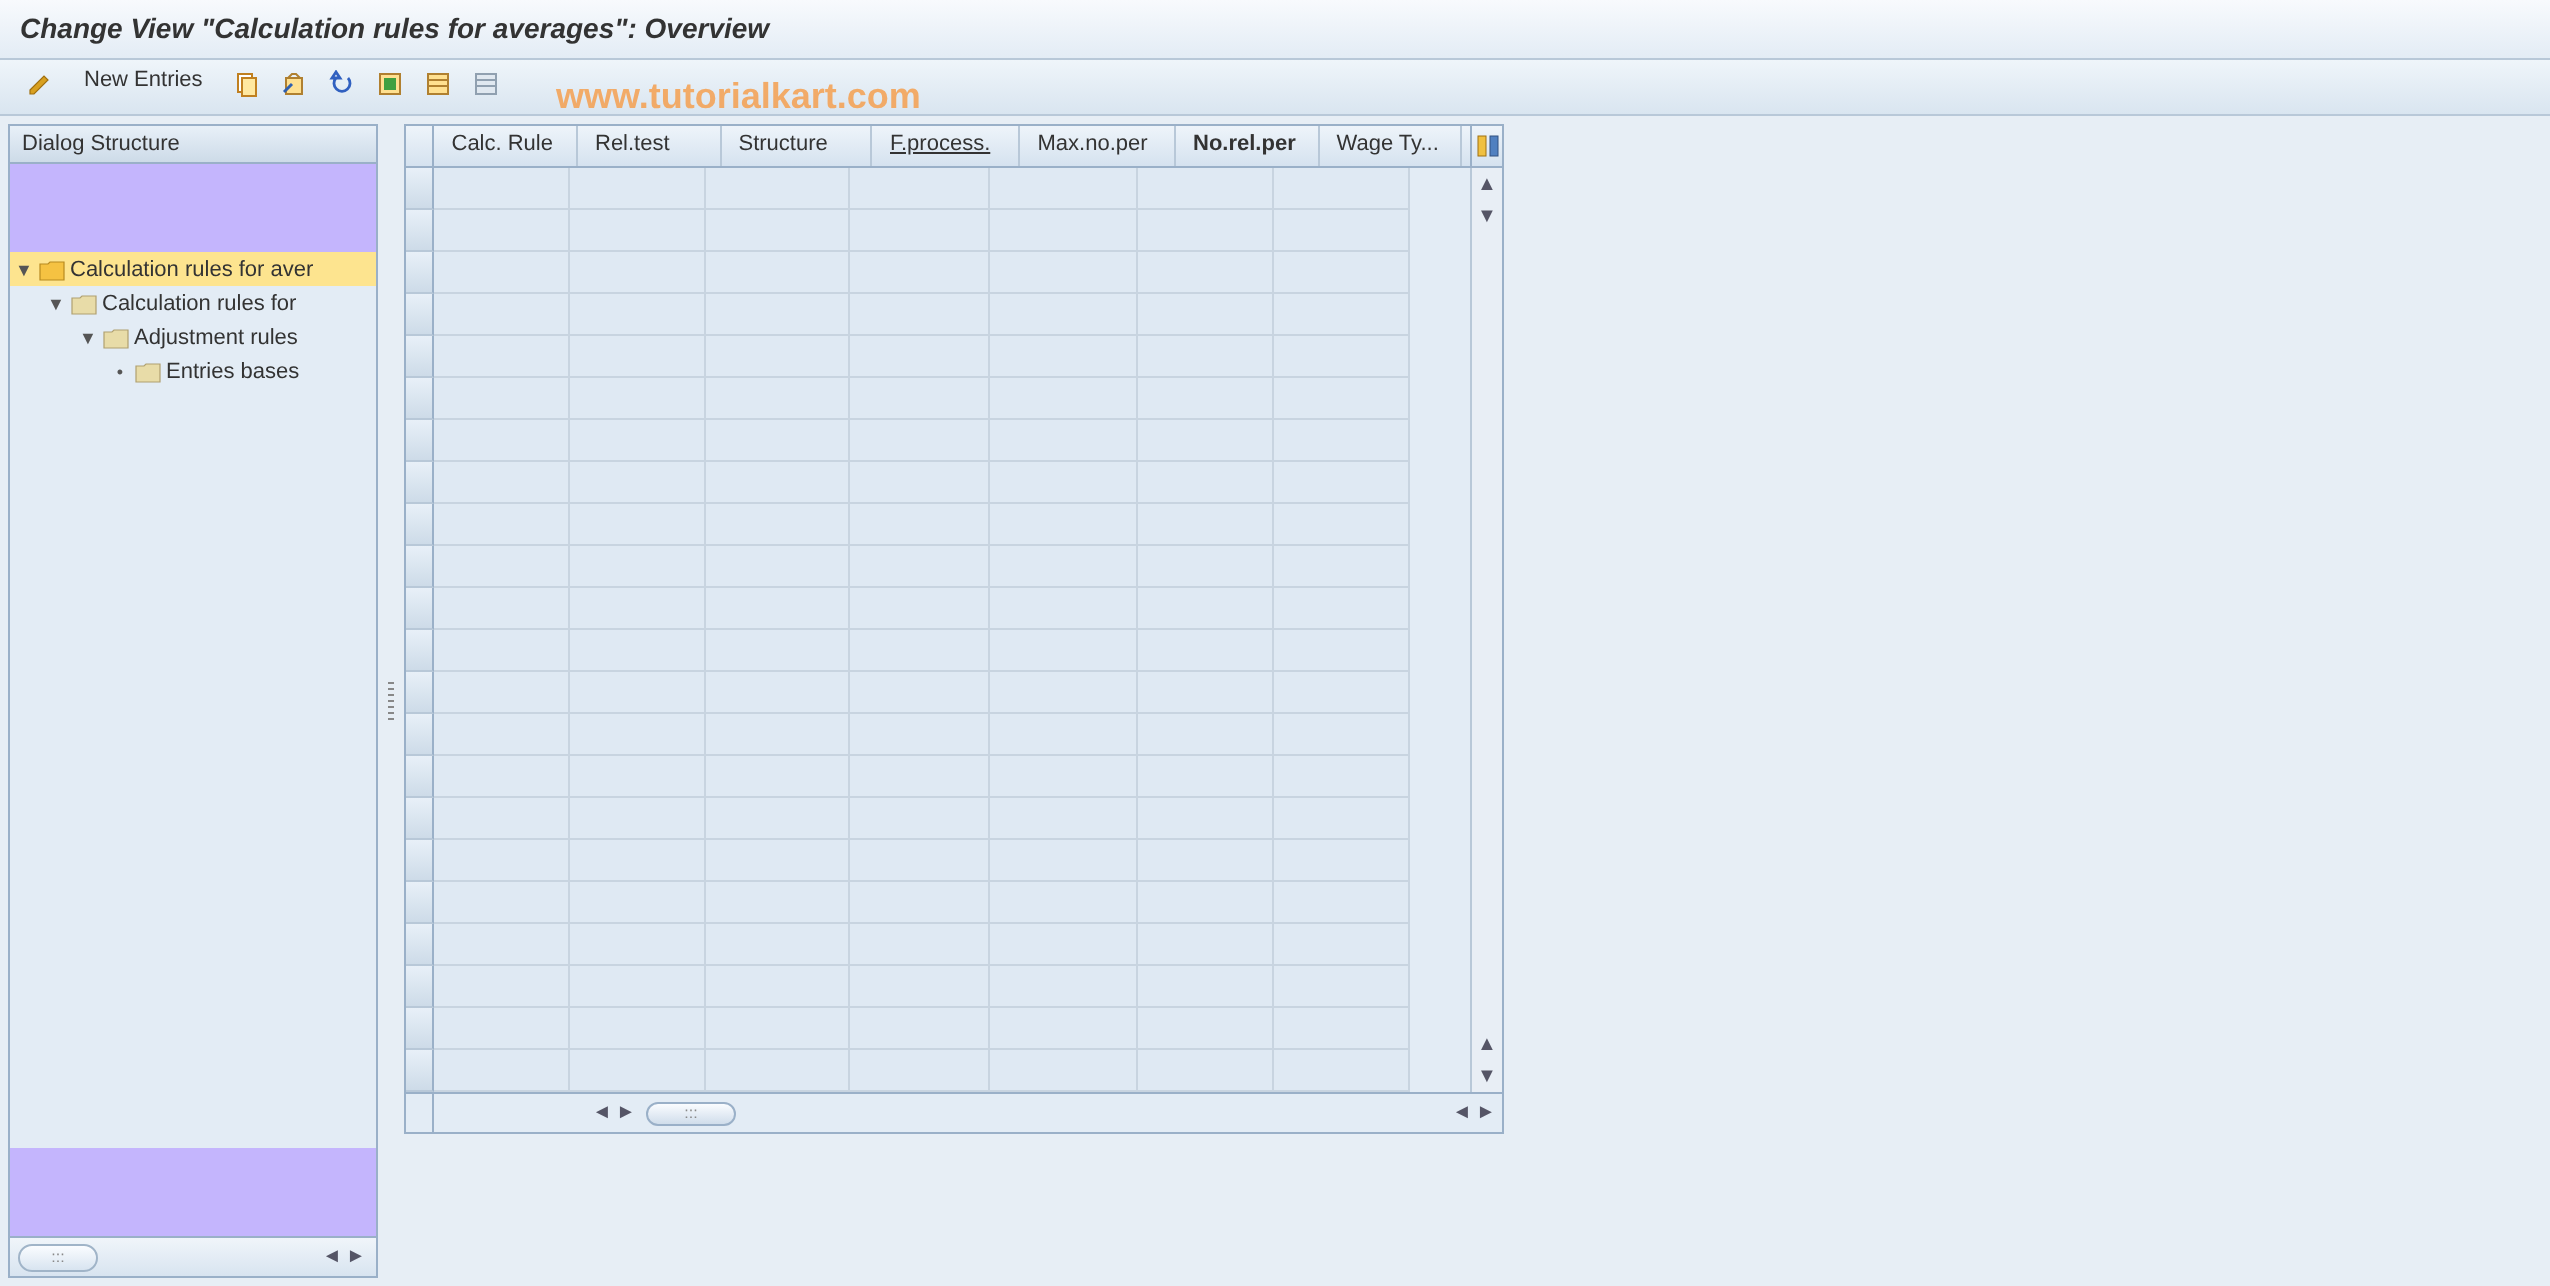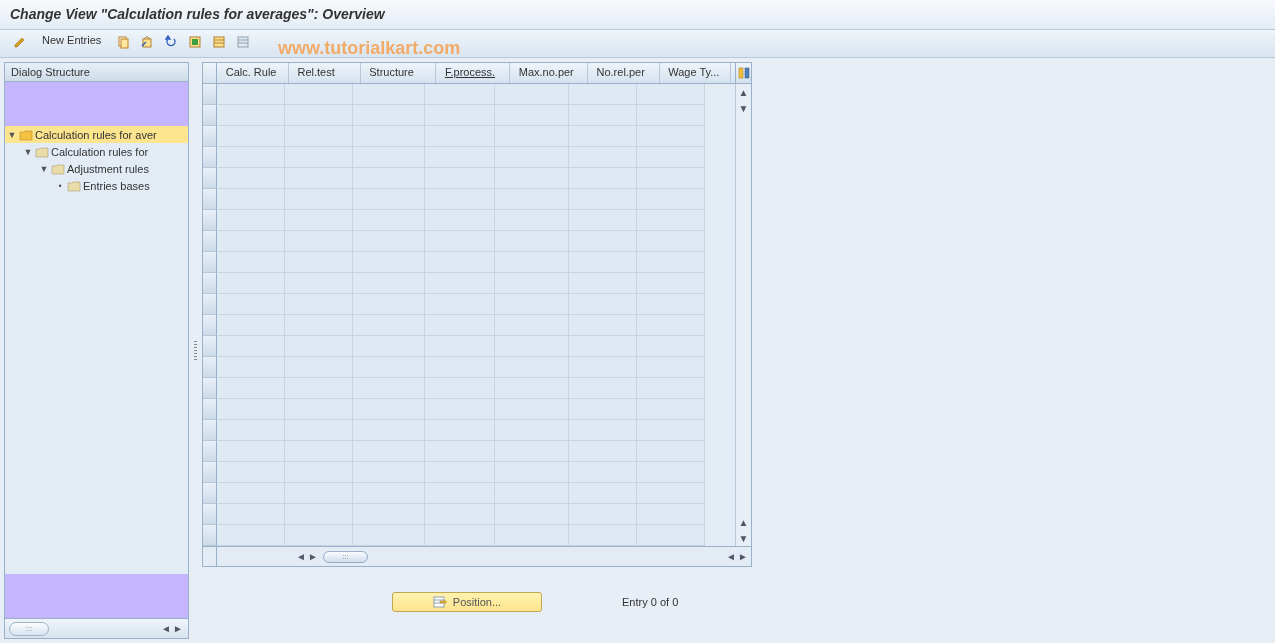--- a/index.html
+++ b/index.html
@@ -282,21 +282,21 @@
       width: 14px; height: 14px;
       display: inline-flex;
     }
     .entry-text { color: #333; font-size: 11px; }
     
     .c0 { width: 68px; }
     .c1 { width: 68px; }
     .c2 { width: 72px; }
     .c3 { width: 70px; text-decoration: underline; }
     .c4 { width: 74px; }
-    .c5 { width: 68px; }
+    .c5 { width: 68px; font-weight: bold; }
     .c6 { width: 68px; }
   </style>
 </head>
 <body>
 
 <div class="title-bar">Change View "Calculation rules for averages": Overview</div>
 
 <div class="toolbar">
   <span class="tb-btn">
     <svg width="14" height="14" viewBox="0 0 14 14">
@@ -648,28 +648,14 @@
           <span class="hscroll-arrow">►</span>
         </div>
         <div class="hscroll-thumb">:::</div>
         <div class="hscroll-group-right">
           <span class="hscroll-arrow">◄</span>
           <span class="hscroll-arrow">►</span>
         </div>
       </div>
     </div>
 
-    <div class="bottom-controls">
-      <div class="position-btn">
-        <span class="position-icon">
-          <svg width="14" height="14" viewBox="0 0 14 14">
-              <rect x="1" y="2" width="10" height="10" fill="#fff" stroke="#90a0b0"></rect>
-              <line x1="1" y1="5" x2="11" y2="5" stroke="#90a0b0"></line>
-              <line x1="1" y1="8" x2="11" y2="8" stroke="#90a0b0"></line>
-              <rect x="7" y="6" width="6" height="2" fill="#f0c040" stroke="#a07010" stroke-width="0.5"></rect>
-            </svg>
-        </span>
-        <span>Position...</span>
-      </div>
-      <div class="entry-text">Entry 0 of 0</div>
-    </div>
   </div>
 </div>
 
 </body></html>

